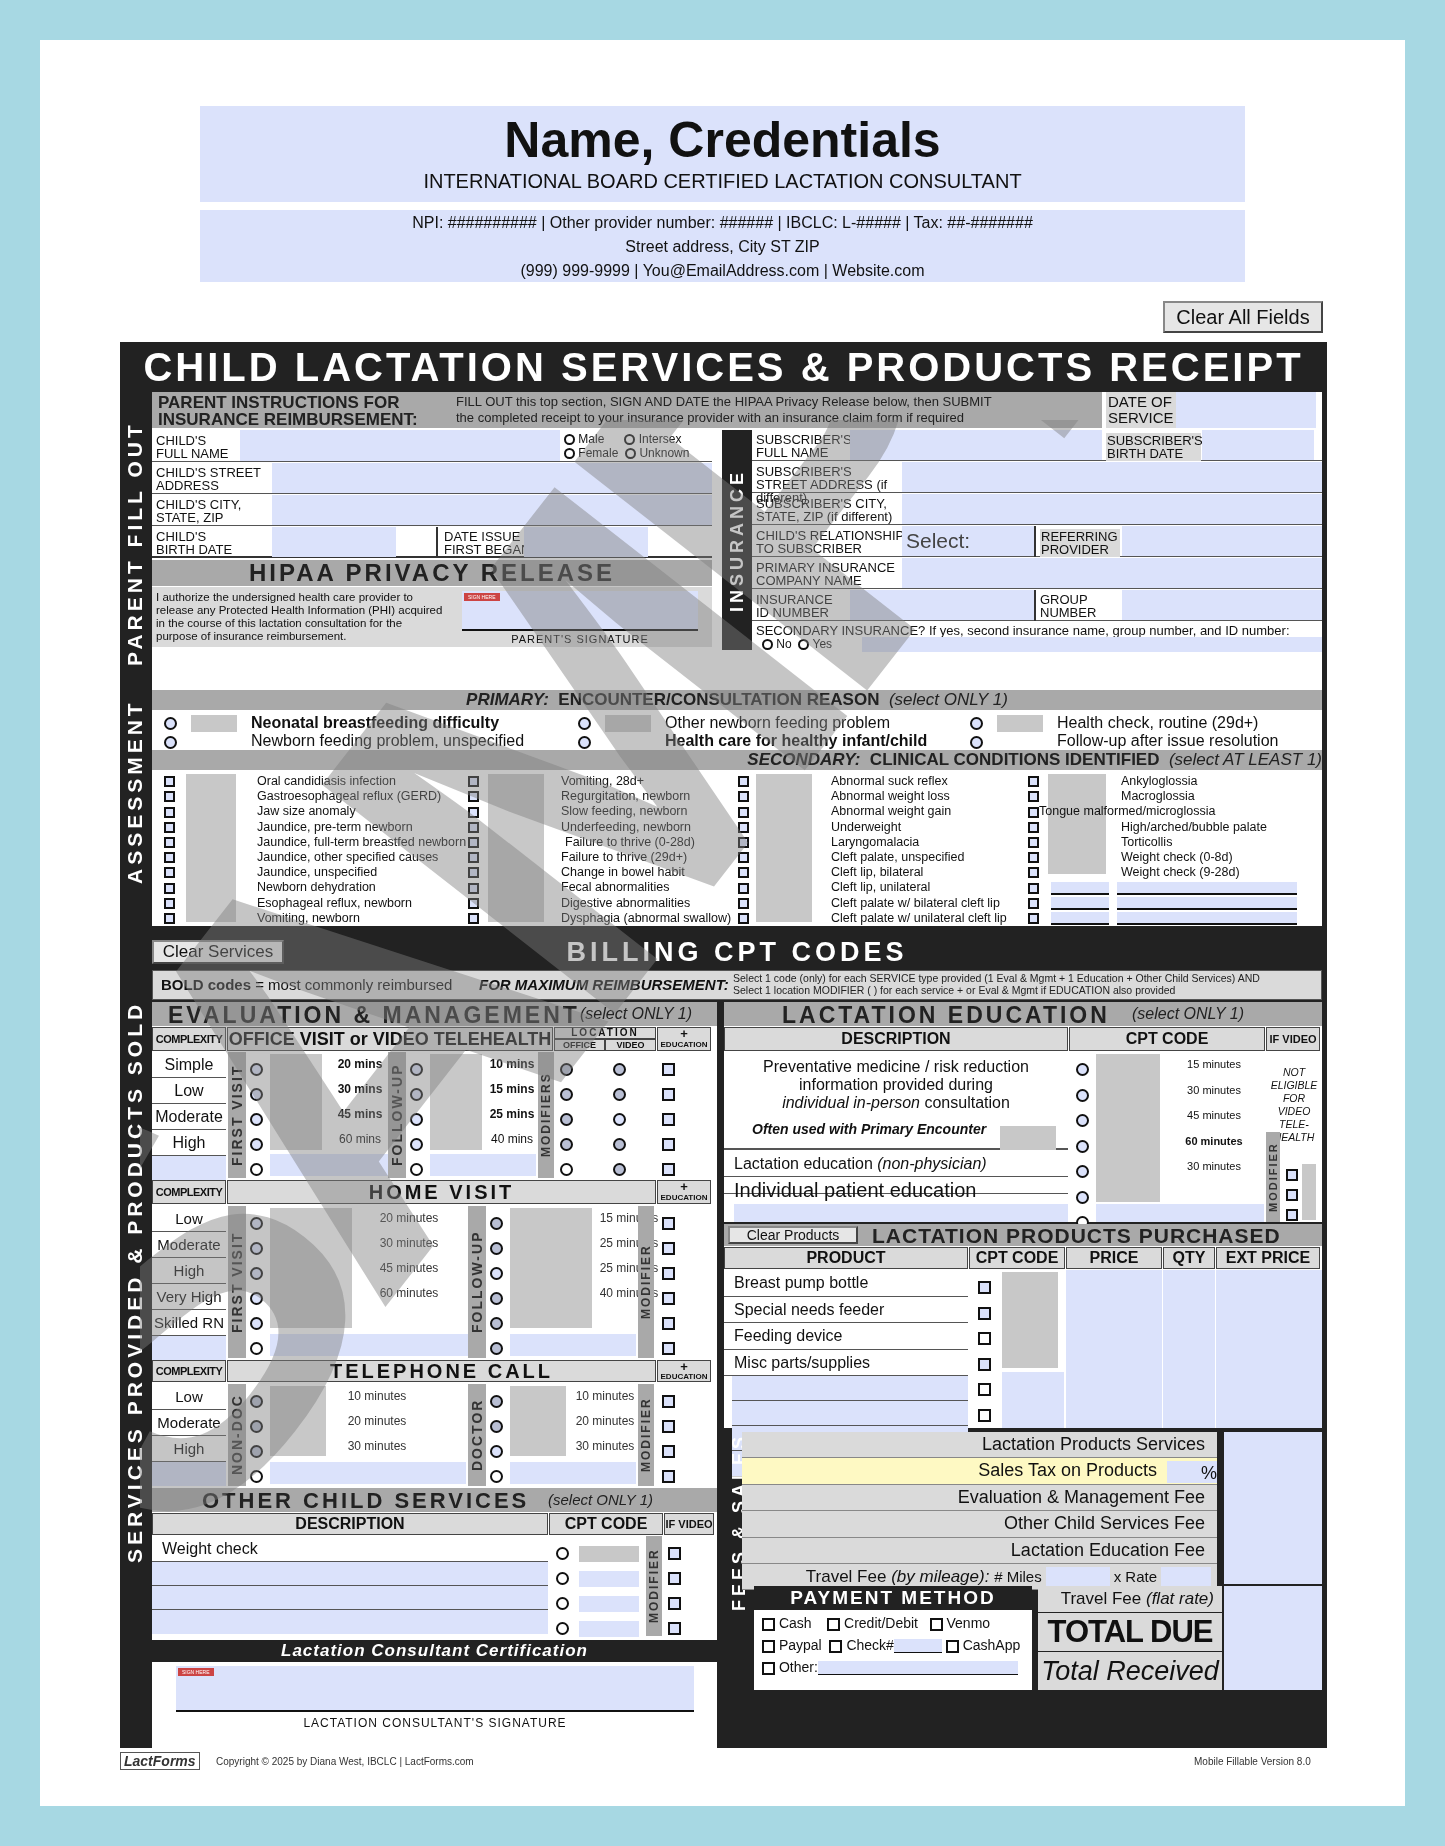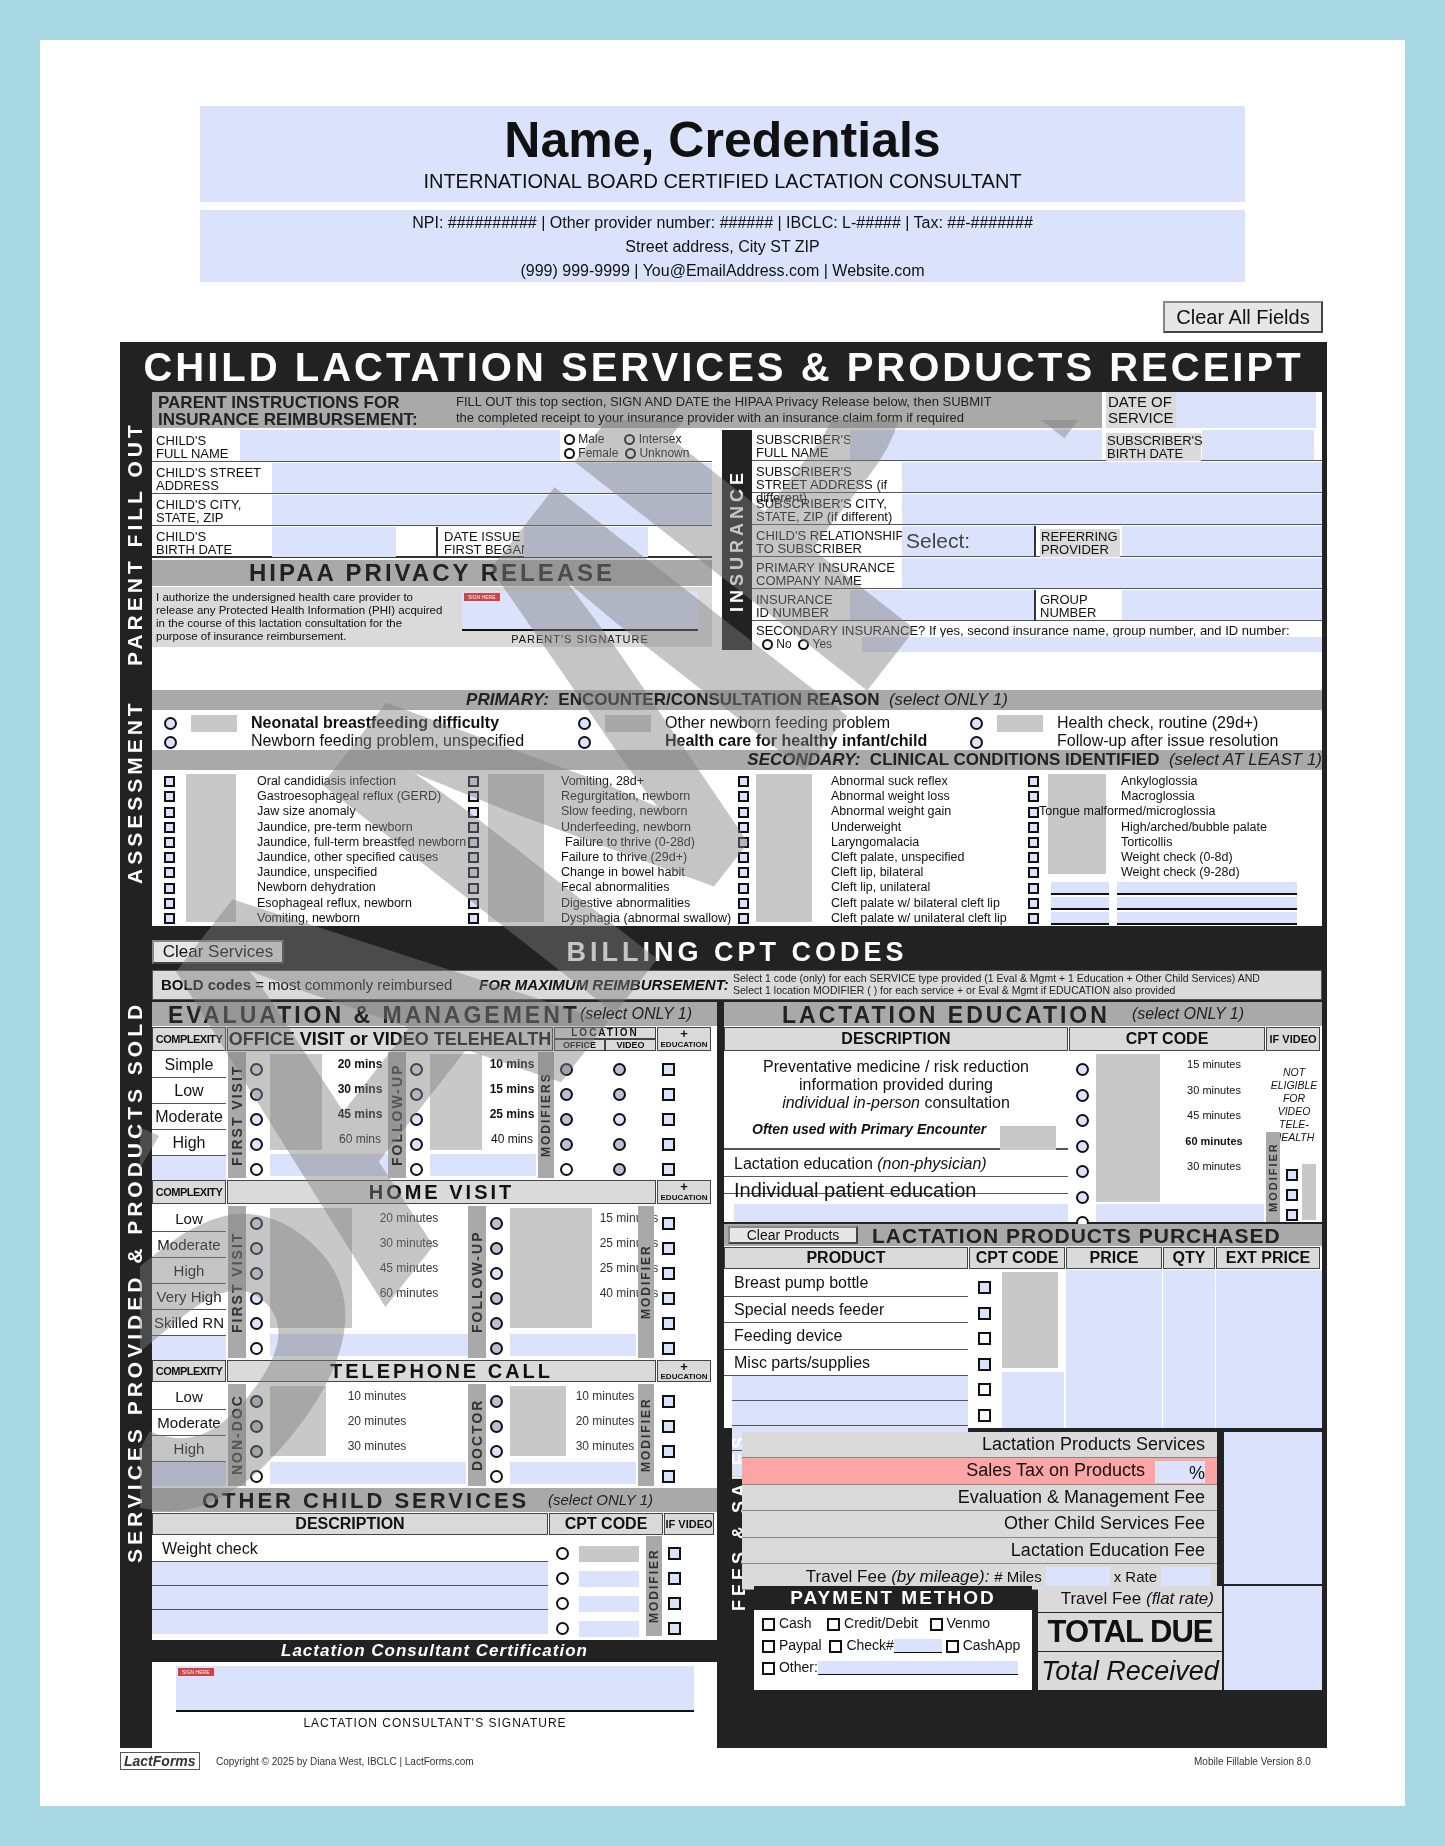--- a/index.html
+++ b/index.html
@@ -521,21 +521,21 @@
     <div class="abs blue" style="left:278px;top:148px;width:62px;height:56px"></div>
     <div class="abs blue" style="left:342px;top:46px;width:96px;height:158px"></div>
     <div class="abs blue" style="left:439px;top:46px;width:52px;height:158px"></div>
     <div class="abs blue" style="left:492px;top:46px;width:106px;height:158px"></div>
   </div>
 
   <div class="vlabel" style="left:604px;top:1090px;width:30px;height:180px;font-size:18px">FEES &amp; SALES</div>
   <div class="abs" style="left:622px;top:1090px;width:580px;height:316px">
     <div class="abs" style="left:0;top:0;width:475px;font-size:18px;line-height:25.4px;text-align:right">
       <div style="background:#dadada;border-bottom:1px solid #888;padding-right:12px">Lactation Products Services</div>
-      <div style="background:#fca5a5;border-bottom:1px solid #888;padding-right:12px"><span>Sales Tax on Products</span><span class="blue" style="display:inline-block;width:50px;height:22px;vertical-align:middle;margin-left:10px;text-align:right"><span>%</span></span></div>
+      <div style="background:#fef9c3;border-bottom:1px solid #888;"><span>Sales Tax on Products</span><span class="blue" style="display:inline-block;width:50px;height:22px;vertical-align:middle;margin-left:10px;text-align:right"><span>%</span></span></div>
       <div style="background:#dadada;border-bottom:1px solid #888;padding-right:12px">Evaluation &amp; Management Fee</div>
       <div style="background:#dadada;border-bottom:1px solid #888;padding-right:12px">Other Child Services Fee</div>
       <div style="background:#dadada;border-bottom:1px solid #888;padding-right:12px">Lactation Education Fee</div>
       <div style="background:#dadada;border-bottom:1px solid #888;padding-right:6px;font-size:17px"><span>Travel Fee </span><i>(by mileage):</i> <span style="font-size:15px"># Miles</span><span class="blue" style="display:inline-block;width:64px;height:22px;vertical-align:middle;margin:0 4px"></span><span style="font-size:15px">x Rate</span><span class="blue" style="display:inline-block;width:50px;height:22px;vertical-align:middle;margin-left:4px"></span></div>
     </div>
     <div class="abs blue" style="left:482px;top:0;width:98px;height:152px"></div>
 
     <div class="abs" style="left:12px;top:154px;width:278px;height:24px;background:#222;color:#fff;text-align:center;font-size:19px;font-weight:bold;letter-spacing:2px;line-height:24px">PAYMENT METHOD</div>
     <div class="abs" style="left:12px;top:178px;width:278px;height:80px;background:#fff;font-size:14px;line-height:22px;padding:2px 8px">
       <div><span class="cb" style="background:#fff"></span> <span>Cash</span>&nbsp;&nbsp;&nbsp;&nbsp;<span class="cb" style="background:#fff"></span> <span>Credit/Debit</span>&nbsp;&nbsp;&nbsp;<span class="cb" style="background:#fff"></span> <span>Venmo</span></div>

